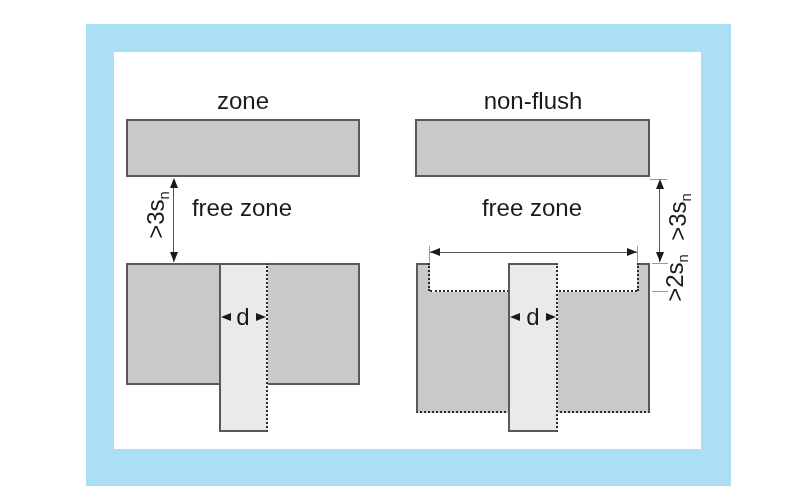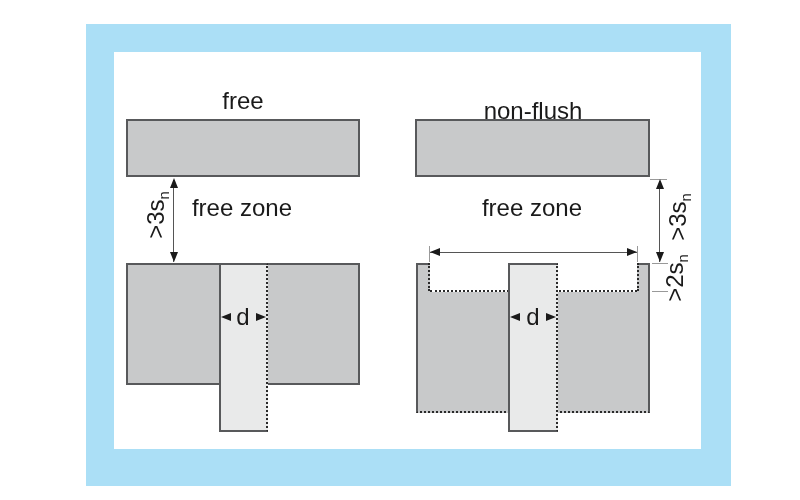--- a/index.html
+++ b/index.html
@@ -34,39 +34,39 @@
 </style>
 </head>
 <body>
 
 <div id="stage">
 
   <div class="abs" style="left:86px;top:24px;width:645px;height:462px;background:var(--frame-blue,#abdff6);">
     <div class="abs" style="left:28px;top:28px;width:587px;height:397px;background:#ffffff;"></div>
   </div>
 
-  <div class="abs label center" style="left:143px;top:87px;width:200px;">free</div>
+  <div class="abs label center" style="left:143px;top:87px;width:200px;">zone</div>
 
   <div class="abs plate" style="left:126px;top:119px;width:234px;height:58px;"></div>
 
   <div class="abs label center" style="left:142px;top:194px;width:200px;">free zone</div>
 
   <div class="abs dimv" style="left:173px;top:180px;height:82px;"></div>
   <div class="abs tri-up" style="left:170px;top:178px;"></div>
   <div class="abs tri-down" style="left:170px;top:252px;"></div>
   <div class="abs label rot" style="left:160px;top:215px;"><span>&gt;3s</span><sub>n</sub></div>
 
   <div class="abs blockfill" style="left:126px;top:263px;width:234px;height:122px;border:2px solid var(--outline,#58595b);"></div>
   <div class="abs sensor" style="left:219px;top:263px;width:49px;height:169px;"></div>
 
   <div class="abs tri-left" style="left:221px;top:313px;"></div>
   <div class="abs label center" style="left:231px;top:303px;width:24px;">d</div>
   <div class="abs tri-right" style="left:256px;top:313px;"></div>
 
-  <div class="abs label center" style="left:433px;top:97px;width:200px;">non-flush</div>
+  <div class="abs label center" style="left:433px;top:87px;width:200px;">non-flush</div>
 
   <div class="abs plate" style="left:415px;top:119px;width:235px;height:58px;"></div>
 
   <div class="abs label center" style="left:432px;top:194px;width:200px;">free zone</div>
 
   <div class="abs dimh" style="left:430px;top:252px;width:207px;"></div>
   <div class="abs tri-left" style="left:430px;top:248px;"></div>
   <div class="abs tri-right" style="left:627px;top:248px;"></div>
   <div class="abs extv" style="left:429px;top:246px;height:16px;"></div>
   <div class="abs extv" style="left:637px;top:246px;height:16px;"></div>

